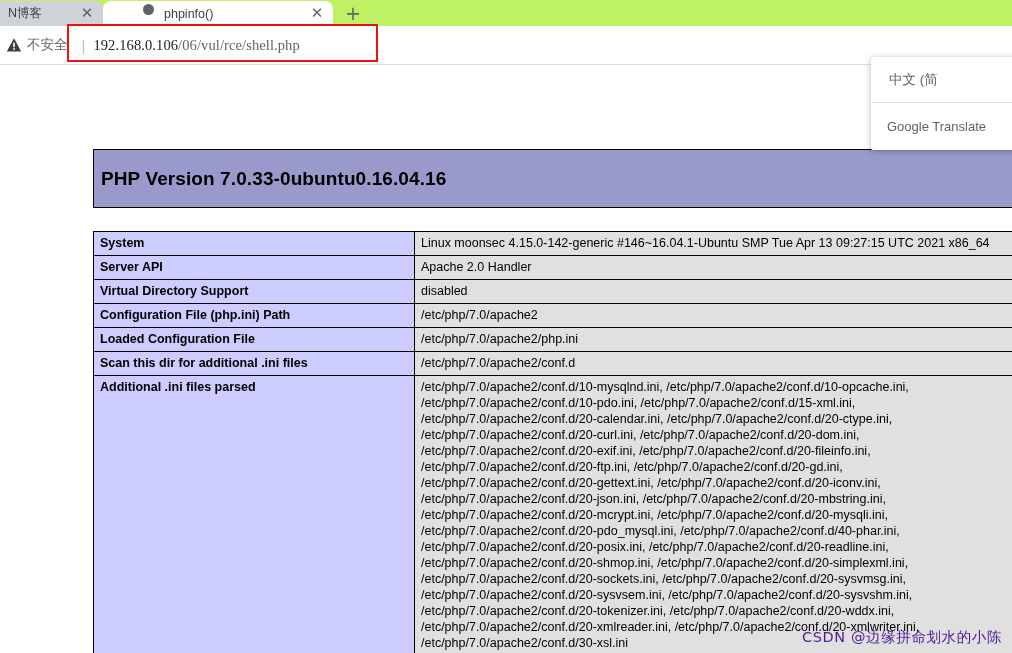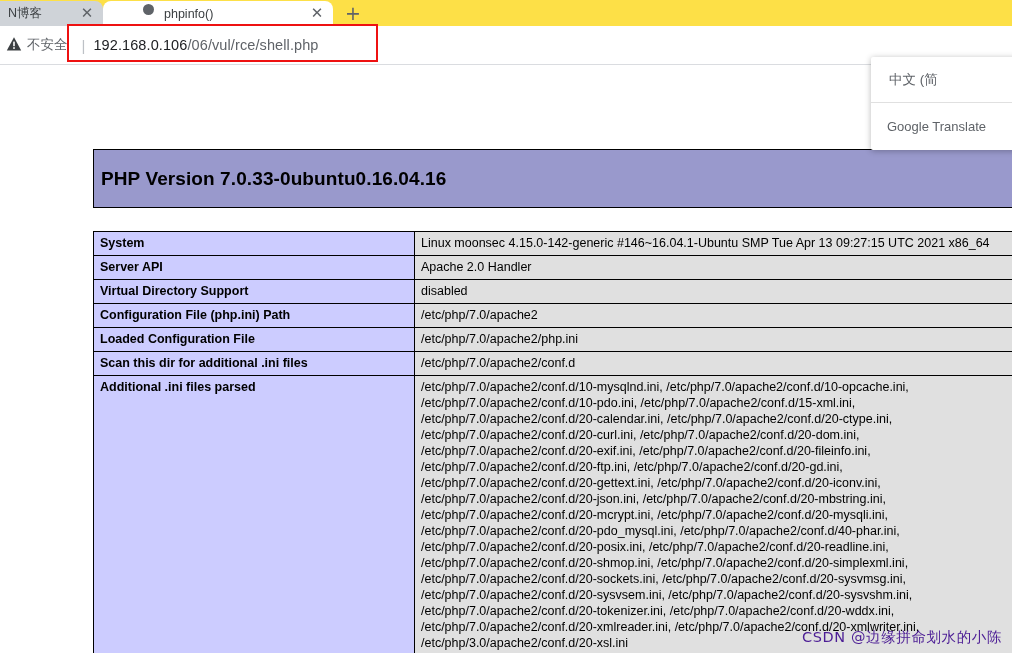--- a/index.html
+++ b/index.html
@@ -18,21 +18,21 @@
   
   .browser {
     position: relative;
     width: 1012px;
     height: 653px;
     overflow: hidden;
   }
   .tabstrip {
     position: relative;
     height: 26px;
-    background: #fde047;
+    background: #bef264;
     display: flex;
     align-items: flex-end;
   }
   .tab {
     position: relative;
     height: 25px;
     display: flex;
     align-items: center;
     padding: 0 8px 0 10px;
     border-top-left-radius: 8px;
@@ -117,20 +117,21 @@
     position: relative;
     height: 38px;
     background: #ffffff;
     border-bottom: 1px solid #dadce0;
     display: flex;
     align-items: center;
     padding-left: 6px;
   }
   .security {
     display: flex;
+    align-items: center;
     flex: 0 0 auto;
     padding-right: 6px;
   }
   .warn-icon {
     width: 16px;
     height: 16px;
     margin-right: 5px;
     display: block;
   }
   .security-label {
@@ -142,20 +143,21 @@
     color: #bdc1c6;
     margin: 0 8px 0 8px;
     font-size: 15px;
     line-height: 1;
   }
   .url {
     font-size: 14.5px;
     color: #202124;
     white-space: nowrap;
     letter-spacing: 0.1px;
+    font-family: Liberation Serif, serif;
   }
   .url .dim { color: #5f6368; }
 
   .redbox {
     position: absolute;
     left: 67px;
     top: 24px;
     width: 311px;
     height: 38px;
     border: 2px solid #ee1111;
@@ -361,21 +363,21 @@
               <div>/etc/php/7.0/apache2/conf.d/20-gettext.ini, /etc/php/7.0/apache2/conf.d/20-iconv.ini,</div>
               <div>/etc/php/7.0/apache2/conf.d/20-json.ini, /etc/php/7.0/apache2/conf.d/20-mbstring.ini,</div>
               <div>/etc/php/7.0/apache2/conf.d/20-mcrypt.ini, /etc/php/7.0/apache2/conf.d/20-mysqli.ini,</div>
               <div>/etc/php/7.0/apache2/conf.d/20-pdo_mysql.ini, /etc/php/7.0/apache2/conf.d/40-phar.ini,</div>
               <div>/etc/php/7.0/apache2/conf.d/20-posix.ini, /etc/php/7.0/apache2/conf.d/20-readline.ini,</div>
               <div>/etc/php/7.0/apache2/conf.d/20-shmop.ini, /etc/php/7.0/apache2/conf.d/20-simplexml.ini,</div>
               <div>/etc/php/7.0/apache2/conf.d/20-sockets.ini, /etc/php/7.0/apache2/conf.d/20-sysvmsg.ini,</div>
               <div>/etc/php/7.0/apache2/conf.d/20-sysvsem.ini, /etc/php/7.0/apache2/conf.d/20-sysvshm.ini,</div>
               <div>/etc/php/7.0/apache2/conf.d/20-tokenizer.ini, /etc/php/7.0/apache2/conf.d/20-wddx.ini,</div>
               <div>/etc/php/7.0/apache2/conf.d/20-xmlreader.ini, /etc/php/7.0/apache2/conf.d/20-xmlwriter.ini,</div>
-              <div>/etc/php/3.0/apache2/conf.d/20-xsl.ini</div>
+              <div>/etc/php/7.0/apache2/conf.d/30-xsl.ini</div>
             </td>
         </tr>
 
       </tbody>
     </table>
 
     <div class="watermark">CSDN @边缘拼命划水的小陈</div>
   </div>
 
   <div class="translate">

